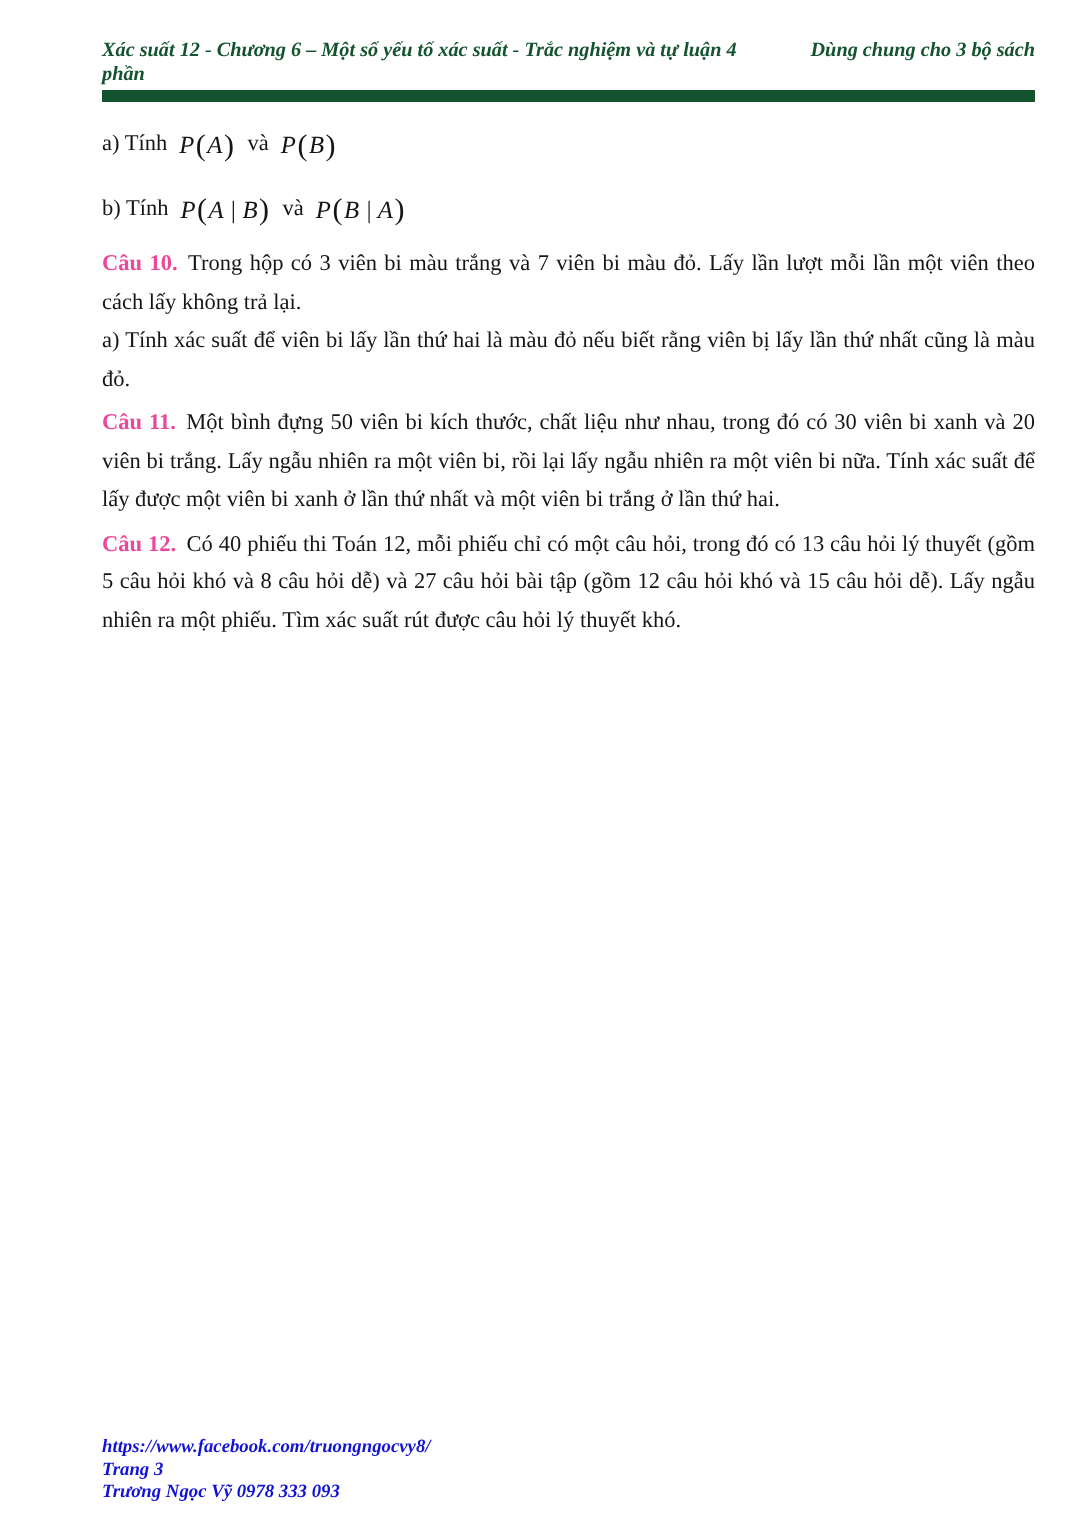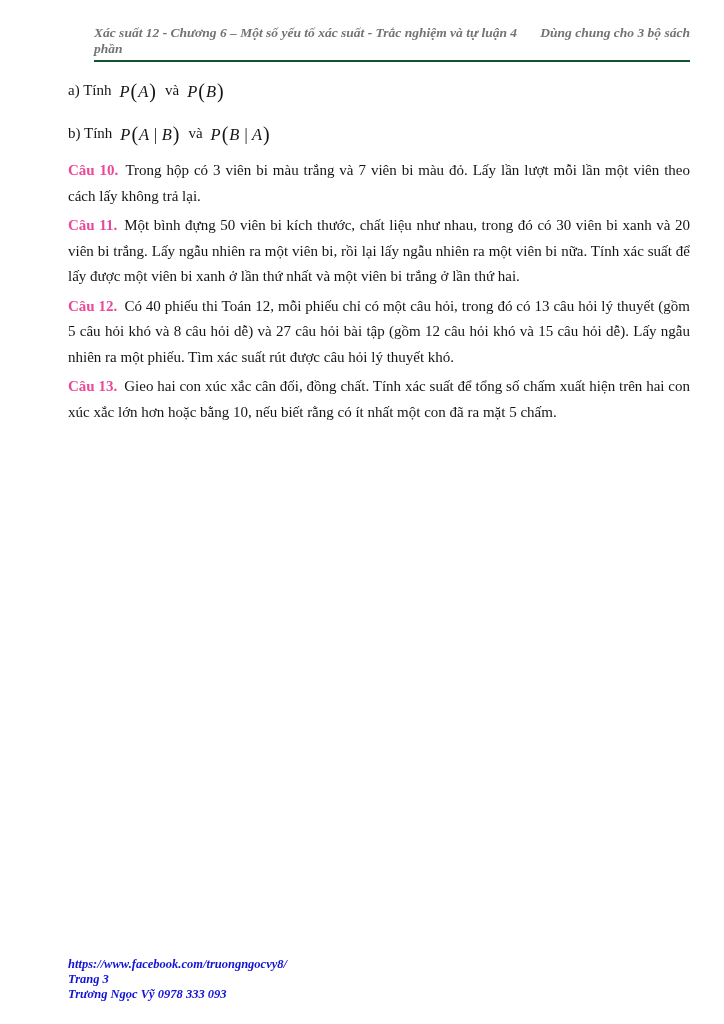--- a/index.html
+++ b/index.html
@@ -16,24 +16,23 @@
   }
   .content { padding: 25px 34px 0 68px; }
 
   .doc-header {
     display: flex;
     justify-content: space-between;
     align-items: baseline;
     font-size: 13.5px;
     font-weight: bold;
     font-style: italic;
-    color: #737373;
-    border-bottom: 2px solid #14532d;
+    color: #14532d;
+    border-bottom: 8px solid #14532d;
     padding-bottom: 3px;
-    margin-left: 26px;
   }
   .doc-header .right { margin-left: 20px; white-space: nowrap; }
 
   .formula-line {
     margin-top: 13px;
     height: 30px;
     display: flex;
     align-items: center;
     font-size: 15px;
   }
@@ -106,26 +105,26 @@
     <div class="formula-line">
       <span class="lead">b) Tính</span>
       <span class="math"><i>P</i><span class="paren">(</span><i>A | B</i><span class="paren">)</span></span>
       <span class="joiner">và</span>
       <span class="math"><i>P</i><span class="paren">(</span><i>B | A</i><span class="paren">)</span></span>
     </div>
 
     <div class="body-block">
 
       <p class="para q"><span class="qlabel">Câu 10.</span><span>Trong hộp có 3 viên bi màu trắng và 7 viên bi màu đỏ. Lấy lần lượt mỗi lần một viên theo cách lấy không trả lại.</span></p>
+      <p class="para">a) Tính xác suất để viên bi lấy lần thứ hai là màu đỏ nếu biết rằng viên bị lấy lần thứ nhất cũng là màu đỏ.</p>
 
       <p class="para q"><span class="qlabel">Câu 11.</span><span>Một bình đựng 50 viên bi kích thước, chất liệu như nhau, trong đó có 30 viên bi xanh và 20 viên bi trắng. Lấy ngẫu nhiên ra một viên bi, rồi lại lấy ngẫu nhiên ra một viên bi nữa. Tính xác suất để lấy được một viên bi xanh ở lần thứ nhất và một viên bi trắng ở lần thứ hai.</span></p>
 
       <p class="para q"><span class="qlabel">Câu 12.</span><span>Có 40 phiếu thi Toán 12, mỗi phiếu chỉ có một câu hỏi, trong đó có 13 câu hỏi lý thuyết (gồm 5 câu hỏi khó và 8 câu hỏi dễ) và 27 câu hỏi bài tập (gồm 12 câu hỏi khó và 15 câu hỏi dễ). Lấy ngẫu nhiên ra một phiếu. Tìm xác suất rút được câu hỏi lý thuyết khó.</span></p>
 
-      <p class="para q"><span class="qlabel">Câu 13.</span><span>Gieo hai con xúc xắc cân đối, đồng chất. Tính xác suất để tổng số chấm xuất hiện trên hai con xúc xắc lớn hơn hoặc bằng 10, nếu biết rằng có ít nhất một con đã ra mặt 5 chấm.</span></p>
 
     </div>
   </div>
 
   <div class="doc-footer">
     <a class="fb-link">https://www.facebook.com/truongngocvy8/</a>
     <span class="page-num">Trang 3</span>
     <span class="author">Trương Ngọc Vỹ   0978 333 093</span>
   </div>
 </div>

